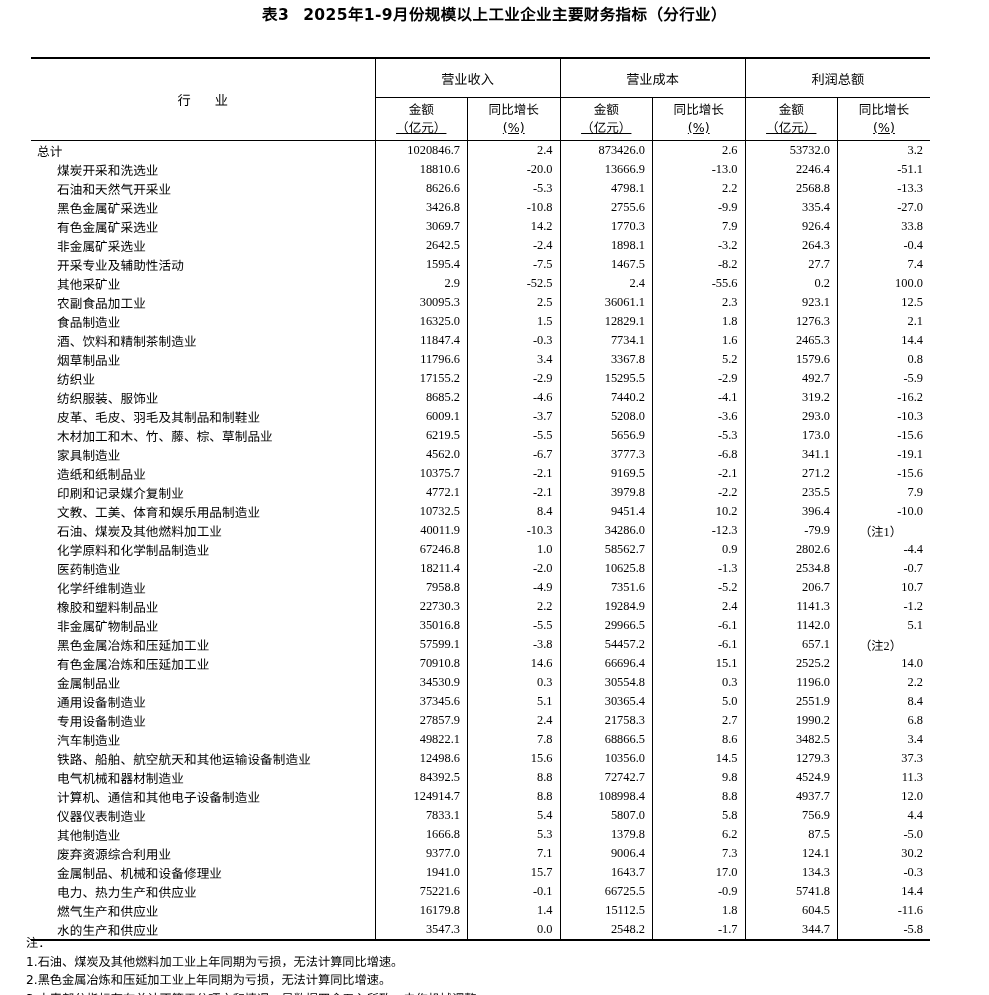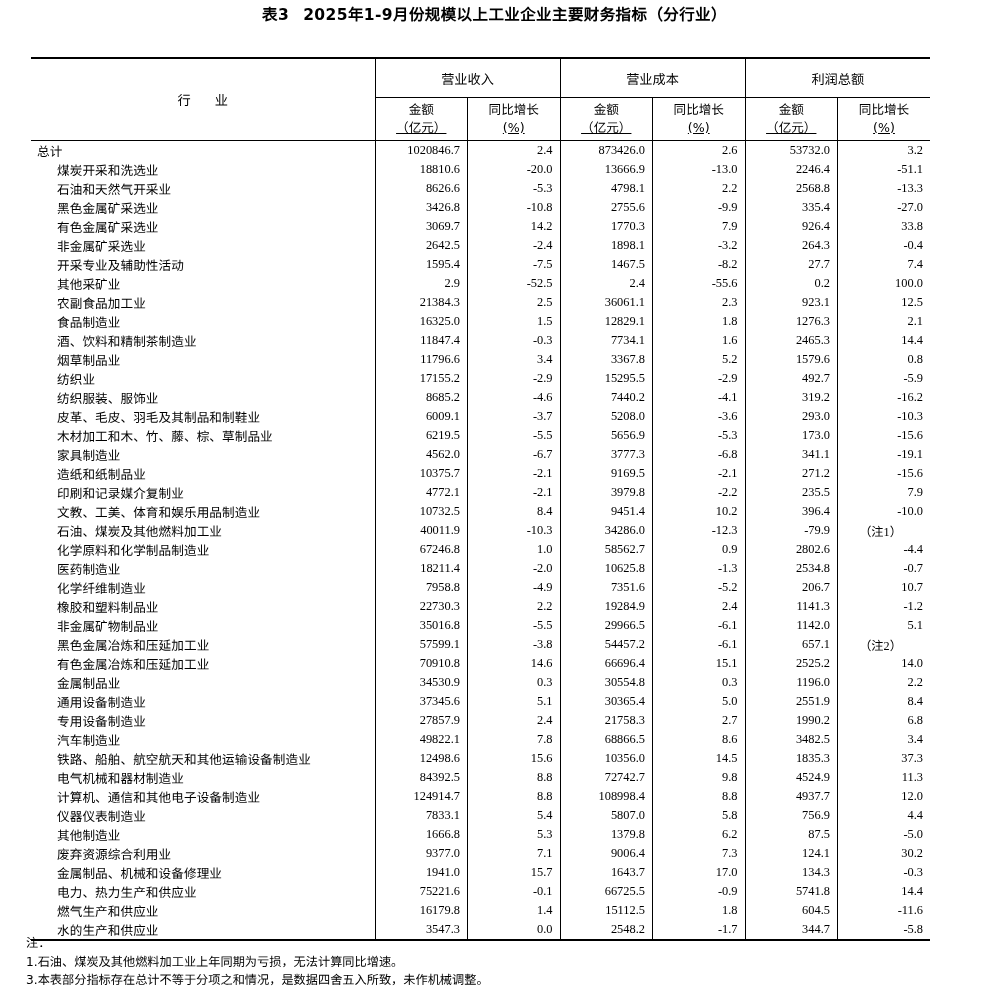--- a/index.html
+++ b/index.html
@@ -256,21 +256,21 @@
             <td class="ind sub-ind">其他采矿业</td>
             <td class="num vsep">2.9</td>
             <td class="num vsep">-52.5</td>
             <td class="num vsep">2.4</td>
             <td class="num vsep">-55.6</td>
             <td class="num vsep">0.2</td>
             <td class="num vsep">100.0</td>
           </tr>
           <tr>
             <td class="ind sub-ind">农副食品加工业</td>
-            <td class="num vsep">21384.3</td>
+            <td class="num vsep">30095.3</td>
             <td class="num vsep">2.5</td>
             <td class="num vsep">36061.1</td>
             <td class="num vsep">2.3</td>
             <td class="num vsep">923.1</td>
             <td class="num vsep">12.5</td>
           </tr>
           <tr>
             <td class="ind sub-ind">食品制造业</td>
             <td class="num vsep">16325.0</td>
             <td class="num vsep">1.5</td>
@@ -476,21 +476,21 @@
             <td class="num vsep">8.6</td>
             <td class="num vsep">3482.5</td>
             <td class="num vsep">3.4</td>
           </tr>
           <tr>
             <td class="ind sub-ind">铁路、船舶、航空航天和其他运输设备制造业</td>
             <td class="num vsep">12498.6</td>
             <td class="num vsep">15.6</td>
             <td class="num vsep">10356.0</td>
             <td class="num vsep">14.5</td>
-            <td class="num vsep">1835.3</td>
+            <td class="num vsep">1279.3</td>
             <td class="num vsep">37.3</td>
           </tr>
           <tr>
             <td class="ind sub-ind">电气机械和器材制造业</td>
             <td class="num vsep">84392.5</td>
             <td class="num vsep">8.8</td>
             <td class="num vsep">72742.7</td>
             <td class="num vsep">9.8</td>
             <td class="num vsep">4524.9</td>
             <td class="num vsep">11.3</td>
@@ -567,16 +567,17 @@
             <td class="num vsep rule-bottom">344.7</td>
             <td class="num vsep rule-bottom">-5.8</td>
           </tr>
         </tbody>
     </table>
   </div>
 
   <div class="notes">
     <div>注：</div>
     <div>1.石油、煤炭及其他燃料加工业上年同期为亏损，无法计算同比增速。</div>
+    <div>2.黑色金属冶炼和压延加工业上年同期为亏损，无法计算同比增速。</div>
     <div>3.本表部分指标存在总计不等于分项之和情况，是数据四舍五入所致，未作机械调整。</div>
   </div>
 
 </div>
 
 </body></html>

